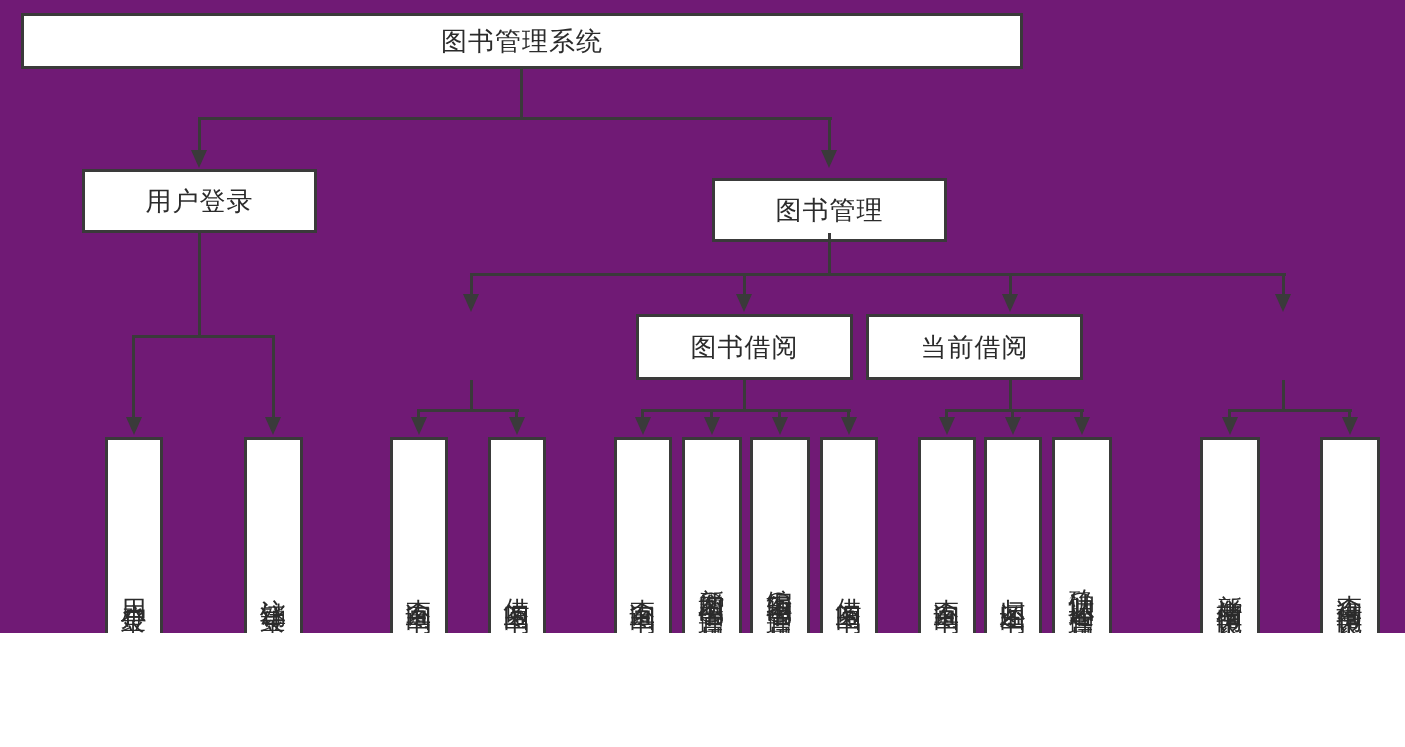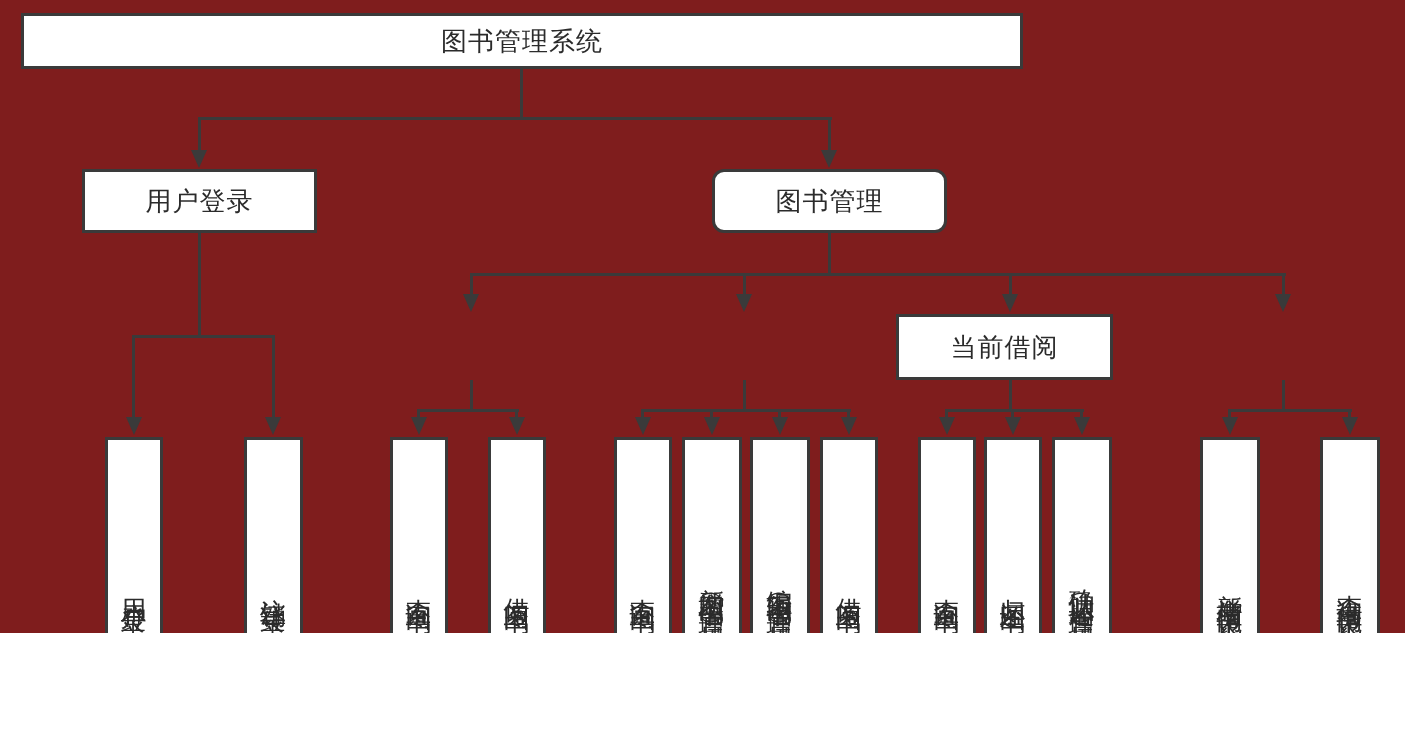--- a/index.html
+++ b/index.html
@@ -1,20 +1,20 @@
 <!DOCTYPE html>
 <html><head>
 <meta charset="utf-8">
 <style>
   html, body { margin: 0; padding: 0; background: #ffffff; }
   .canvas {
     position: relative;
     width: 1405px;
     height: 633px;
-    background: #7f1d1d;
+    background: #701a75;
     font-family: "Liberation Sans", sans-serif;
     overflow: hidden;
   }
   .node {
     position: absolute;
     box-sizing: border-box;
     background: #ffffff;
     border: 3px solid #3a3a3a;
     display: flex;
     align-items: center;
@@ -59,25 +59,28 @@
 
 <div class="canvas">
 
   <div class="node hnode" style="left:21px; top:13px; width:1002px; height:56px;">
     <span>图书管理系统</span>
   </div>
 
   <div class="node hnode" style="left:82px; top:169px; width:235px; height:64px;">
     <span>用户登录</span>
   </div>
-  <div class="node hnode" style="left:712px; top:169px; width:235px; height:64px;border-radius:12px;">
+  <div class="node hnode" style="left:712px; top:178px; width:235px; height:64px;">
     <span>图书管理</span>
   </div>
 
-  <div class="node hnode" style="left:896px; top:314px; width:217px; height:66px;">
+  <div class="node hnode" style="left:636px; top:314px; width:217px; height:66px;">
+    <span>图书借阅</span>
+  </div>
+  <div class="node hnode" style="left:866px; top:314px; width:217px; height:66px;">
     <span>当前借阅</span>
   </div>
 
   <div class="node leaf" style="left:105px; top:437px; width:58px; height:298px;">
     <span>用户登录</span>
   </div>
   <div class="node leaf" style="left:244px; top:437px; width:59px; height:298px;">
     <span>注销登录</span>
   </div>
 

